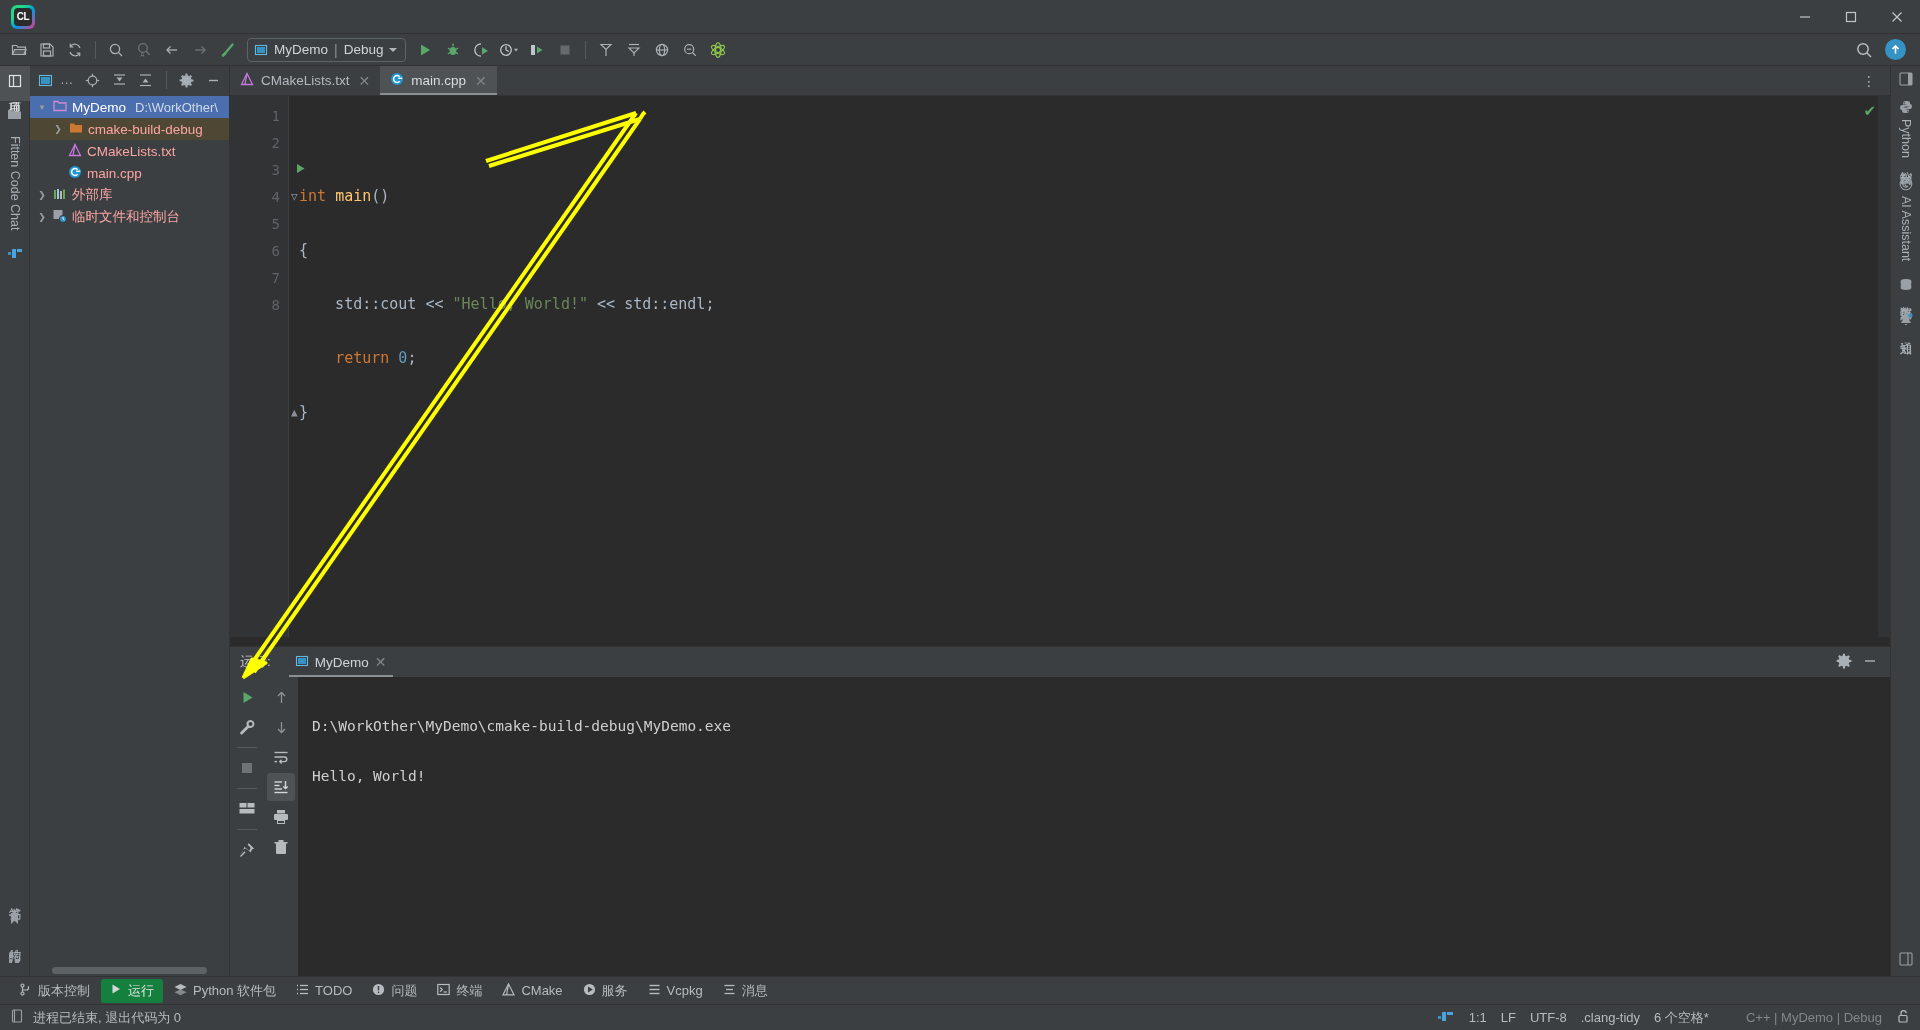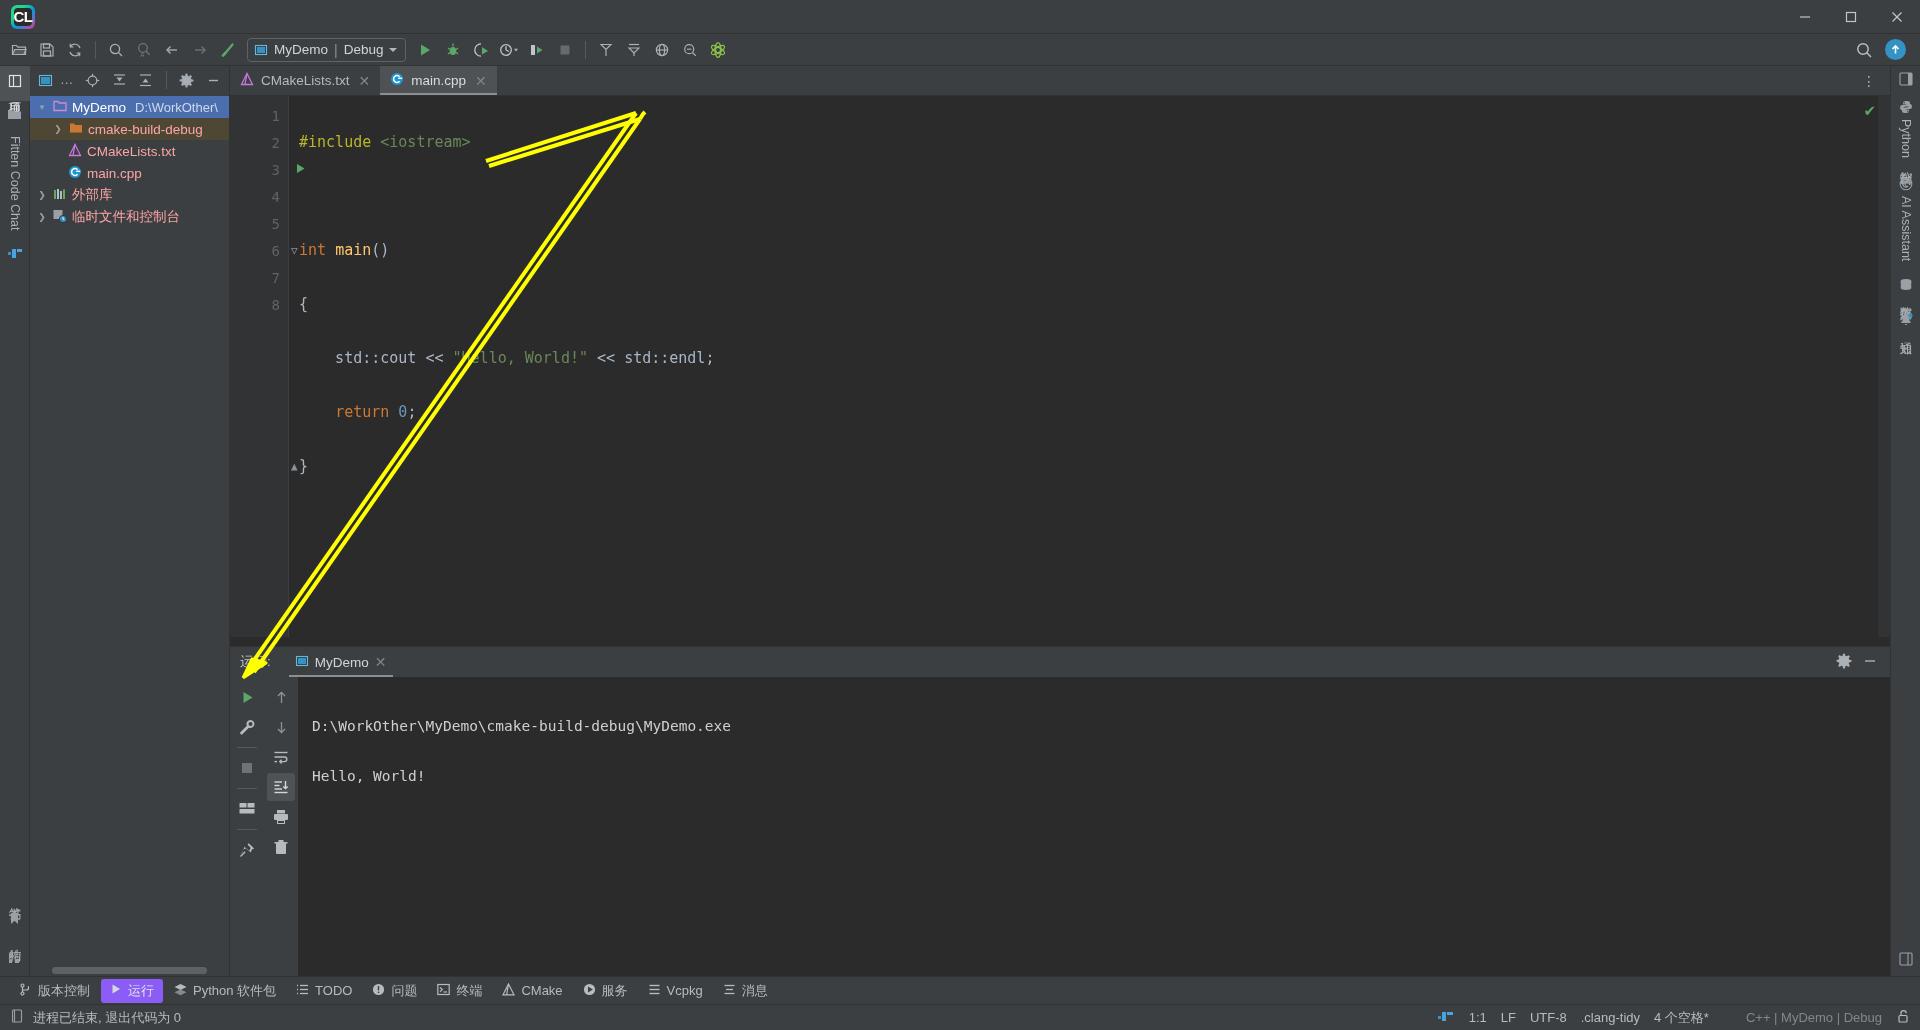--- a/index.html
+++ b/index.html
@@ -15,21 +15,21 @@
 
   
   .titlebar {
     height:34px; background:#3c3f41; display:flex; align-items:center;
     flex:0 0 34px; position:relative; border-bottom:1px solid #323232;
   }
   .cl-logo { width:26px; height:26px; margin:0 8px 0 10px; position:relative; flex:0 0 auto; }
   .cl-logo .sq { position:absolute; inset:1px; border-radius:6px;
      background:linear-gradient(135deg,#21d789 0%,#21d789 30%,#009ae5 55%,#ed358c 100%); }
   .cl-logo .inner { position:absolute; inset:4px; border-radius:4px; background:#2b2b2b;
-     color:#ffffff; font-size:15px; font-weight:bold; display:flex; align-items:center; justify-content:center;
+     color:#ffffff; font-size:10px; font-weight:bold; display:flex; align-items:center; justify-content:center;
      letter-spacing:-0.5px; font-family:"Liberation Sans",sans-serif;}
   .menu { display:flex; align-items:center; gap:0px; }
   .menu-item { padding:4px 11px; font-size:14.5px; color:#c8cdd2; cursor:default; white-space:nowrap;
                font-family:"Liberation Sans","DejaVu Sans",sans-serif; }
   .win-title { position:absolute; left:0; right:0; text-align:center; font-size:14.5px; color:#a9b0b6;
                pointer-events:none; }
   .win-title span { display:inline-block; margin-left:50px; }
   .wbtns { margin-left:auto; display:flex; align-items:center; height:34px; z-index:3; }
   .wbtn { width:46px; height:34px; display:flex; align-items:center; justify-content:center; color:#c0c5ca; font-size:15px; }
 
@@ -143,21 +143,21 @@
   .console .cmdline { color:#cfcfcf; }
   .console .out { color:#cfcfcf; }
   .console .exitcn { font-family:"Liberation Sans","DejaVu Sans",sans-serif; color:#bbbbbb; }
   .console .exitnum { color:#6897bb; font-family:"DejaVu Sans Mono",monospace; }
 
   
   .bottomstrip { height:28px; flex:0 0 28px; background:#3c3f41; display:flex; align-items:center;
                  padding-left:10px; gap:2px; border-top:1px solid #323232; }
   .bs { display:flex; align-items:center; gap:6px; padding:3px 9px; font-size:13px; color:#b6bbc0;
         border-radius:3px; }
-  .bs.active { background:#8b5cf6; color:#dfe3e6; }
+  .bs.active { background:#15803d; color:#dfe3e6; }
 
   
   .statusbar { height:26px; flex:0 0 26px; background:#3c3f41; display:flex; align-items:center;
                padding:0 10px; font-size:13px; color:#b6bbc0; gap:9px; border-top:1px solid #323232; }
   .statusbar .right { margin-left:auto; display:flex; align-items:center; gap:14px; }
   .statusbar .dimtxt { color:#81878c;margin-left:23px; }
 
   
   .annot { position:absolute; inset:0; pointer-events:none; z-index:40; }
 
@@ -562,21 +562,20 @@
             </span>
           </div>
           <div class="gline">4</div>
           <div class="gline">5</div>
           <div class="gline">6</div>
           <div class="gline">7</div>
           <div class="gline">8</div>
         </div>
 
         <div class="code">
-<div><span class="inc">#include </span><span class="incf">&lt;iostream&gt;</span></div>
 <div>&nbsp;</div>
 <div style="position:relative;"><span class="fold" style="left:-8px;">▽</span><span class="kw">int</span><span class="op"> </span><span class="fn">main</span><span class="op">()</span></div>
 <div><span class="op">{</span></div>
 <div><span class="id">    std</span><span class="op">::</span><span class="id">cout</span><span class="op"> &lt;&lt; </span><span class="str">"Hello, World!"</span><span class="op"> &lt;&lt; </span><span class="id">std</span><span class="op">::</span><span class="id">endl</span><span class="op">;</span></div>
 <div><span class="op">    </span><span class="kw">return</span><span class="op"> </span><span class="num">0</span><span class="op">;</span></div>
 <div style="position:relative;"><span class="fold" style="left:-8px;">▲</span><span class="op">}</span></div>
 <div>&nbsp;</div>
         </div>
 
         <div class="rightgut"></div>
@@ -878,21 +877,21 @@
         <svg width="17" height="15" viewBox="0 0 17 15">
           <rect x="0" y="7" width="3" height="3" fill="#3592c4"></rect>
           <rect x="4" y="3" width="4" height="9" fill="#4aa3df"></rect>
           <rect x="9" y="3" width="6" height="3" fill="#4aa3df"></rect>
         </svg>
       </span>
       <span>1:1</span>
       <span>LF</span>
       <span>UTF-8</span>
       <span>.clang-tidy</span>
-      <span>4 个空格*</span>
+      <span>6 个空格*</span>
       <span class="dimtxt">C++ | MyDemo | Debug</span>
       <span>
         <svg width="14" height="14" viewBox="0 0 14 14" fill="none" stroke="#b6bbc0" stroke-width="1.2">
           <rect x="3" y="6.5" width="8" height="6.5" rx="1"></rect>
             <path d="M5 6.5V4.3a2.6 2.6 0 0 1 5.2 0"></path>
         </svg>
       </span>
     </div>
   </div>
 

